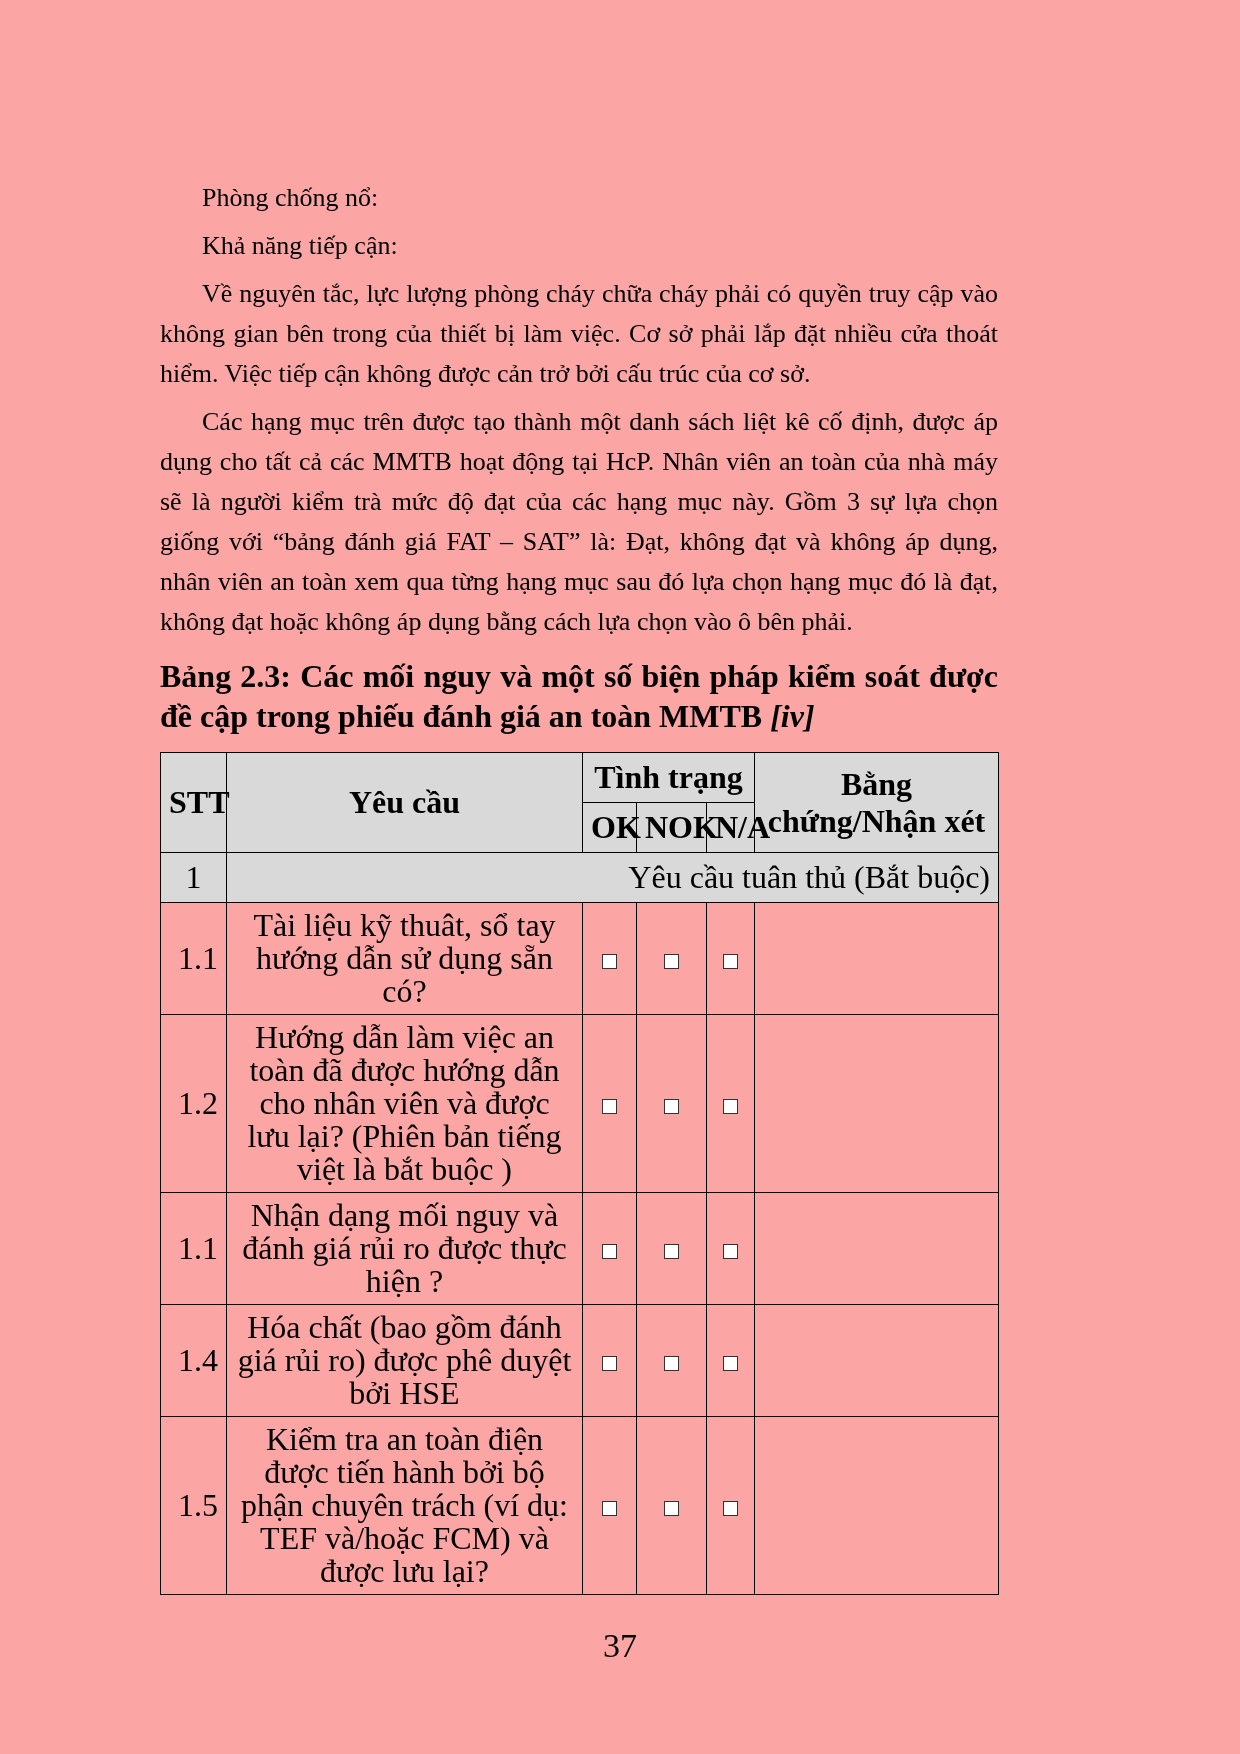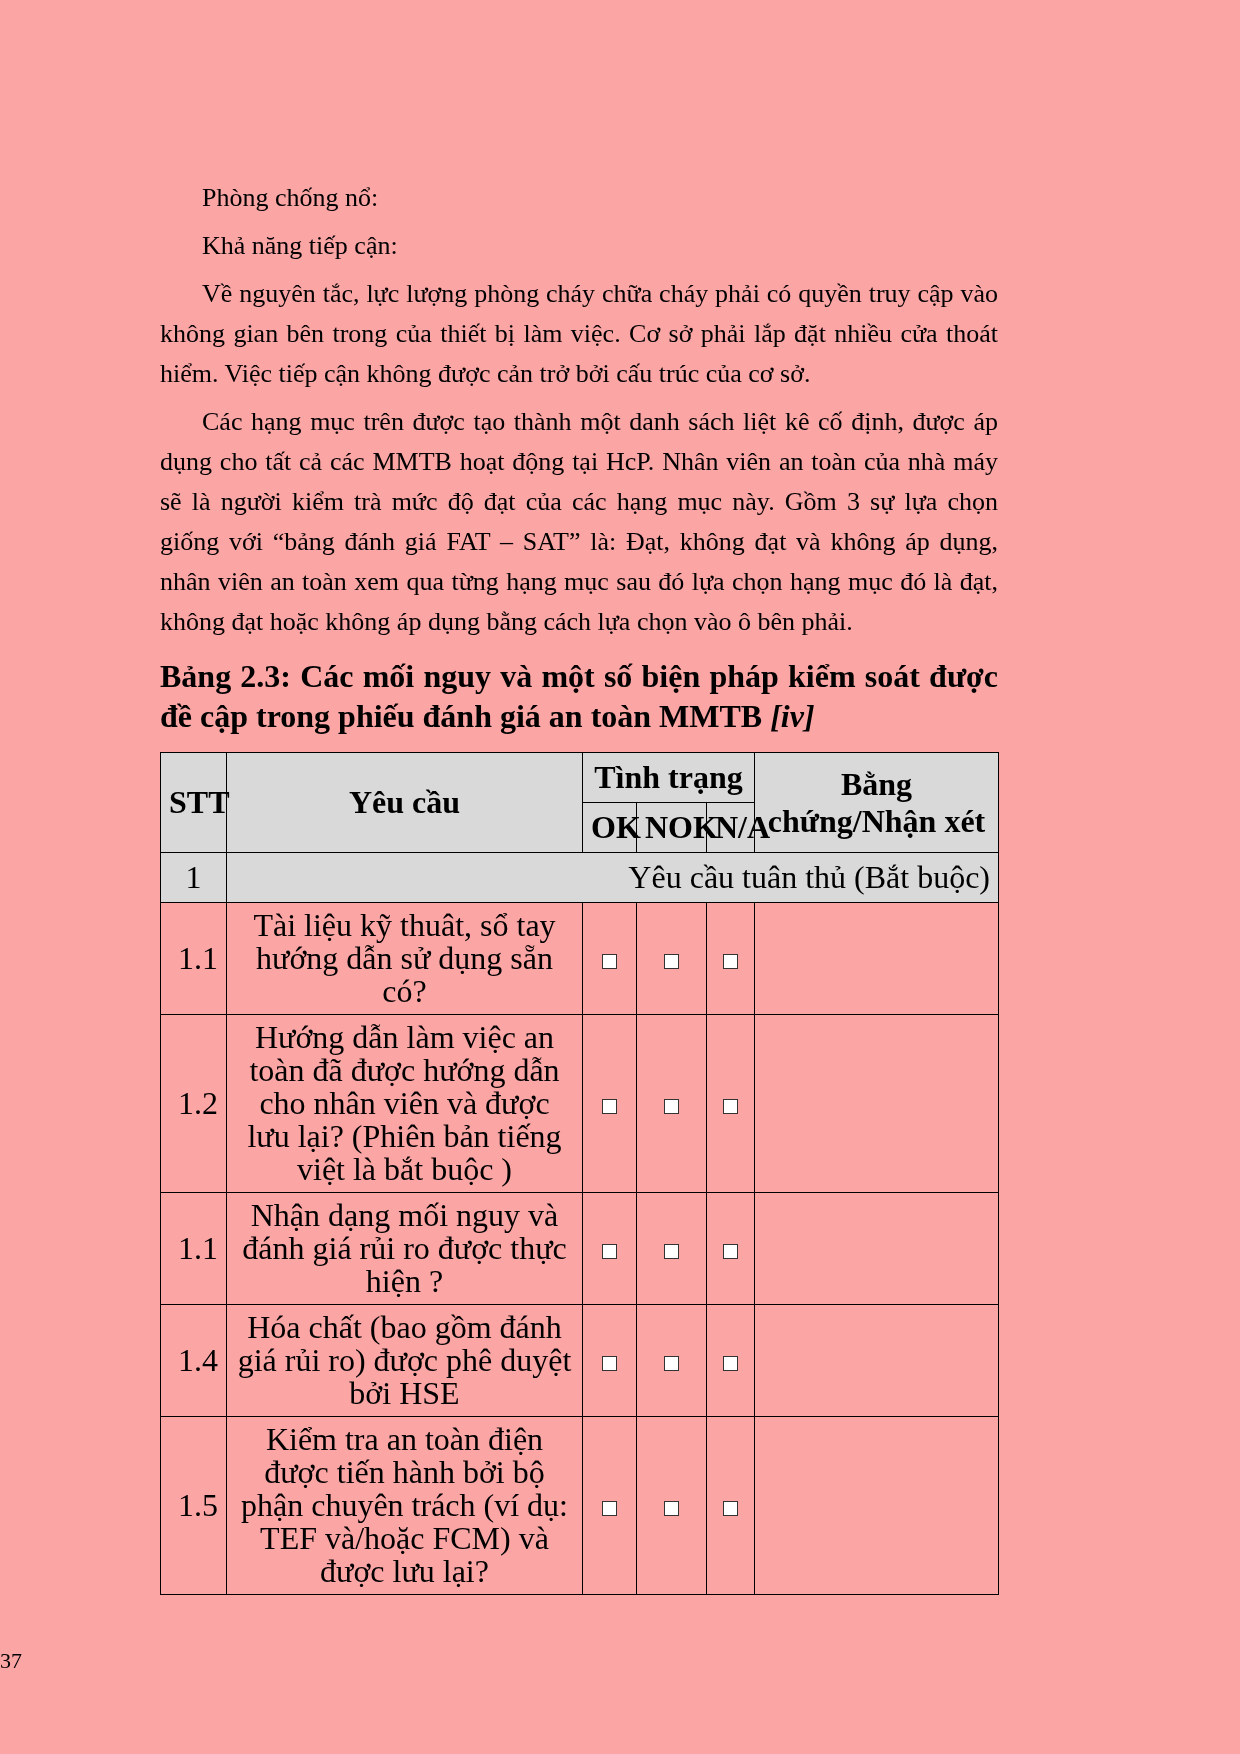--- a/index.html
+++ b/index.html
@@ -91,24 +91,25 @@
   .checkbox {
     display: inline-block;
     width: 15px;
     height: 15px;
     border: 1.6px solid #333;
     background: #fff;
     vertical-align: middle;
   }
   .page-number {
     position: absolute;
-    bottom: 80px;
+    bottom: 89px;
     left: 0;
     width: 100%;
-    font-size: 22px;
+    text-align: center;
+    font-size: 34px;
   }
   col.c-stt { width: 66px; }
   col.c-req { width: 356px; }
   col.c-ok { width: 54px; }
   col.c-nok { width: 70px; }
   col.c-na { width: 48px; }
   col.c-ev { width: 244px; }
 </style>
 </head>
 <body>

